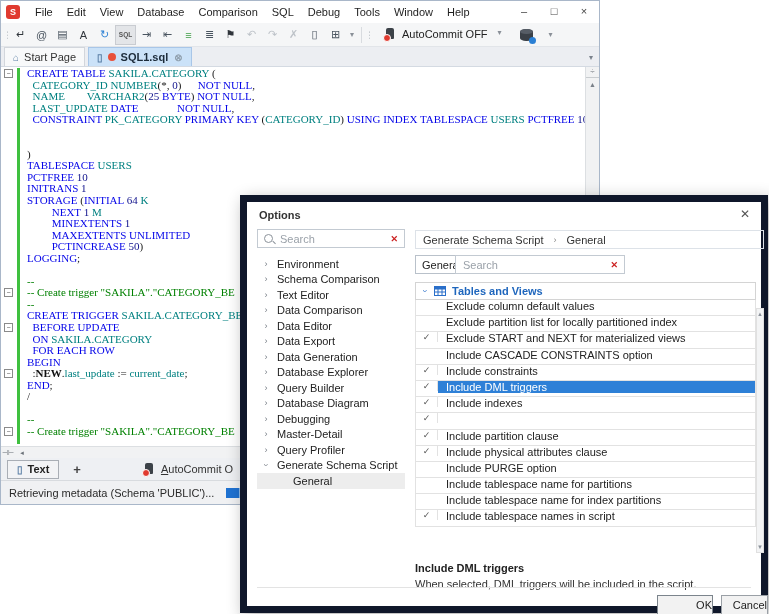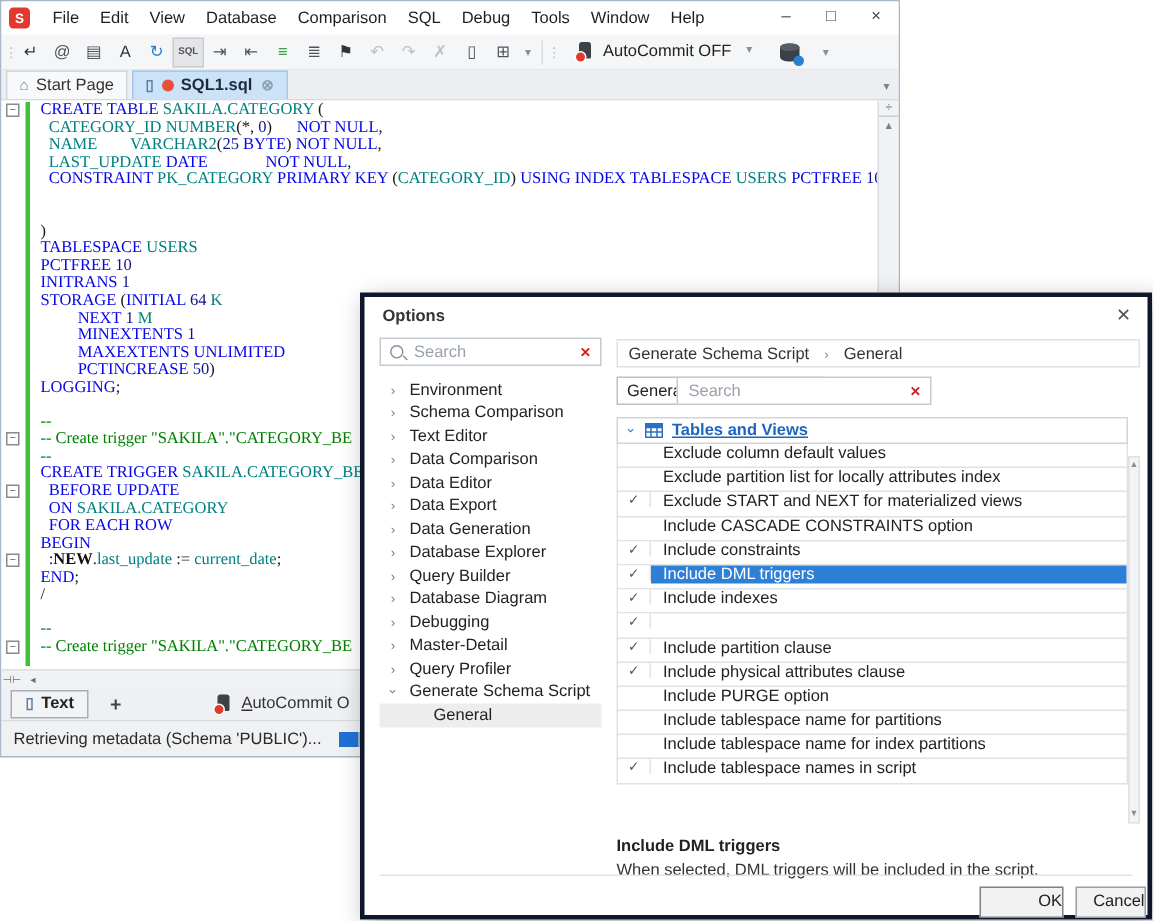--- a/index.html
+++ b/index.html
@@ -70,21 +70,21 @@
   .bottom-ac{display:flex;align-items:center;margin-left:62px;color:#333;}
   .bottom-ac u{text-decoration:underline;}
   
   .statusbar{position:absolute;left:0;top:480px;width:598px;height:23px;background:#f0f1f3;display:flex;align-items:center;}
   .status-msg{margin-left:8px;color:#2a2a2a;}
   .progress{margin-left:12px;display:flex;height:10px;}
   .progress .p1{width:13px;background:#1f72d2;}
   .progress .p2{width:3px;background:#8fbceb;}
   
   .dialog{position:absolute;left:240px;top:195px;width:528px;height:418px;background:#fff;
-          border:3px solid #0f172a;box-shadow:4px 5px 16px rgba(0,0,0,0.32);}
+          border:7px solid #0f172a;box-shadow:4px 5px 16px rgba(0,0,0,0.32);}
   .dlg-title{position:absolute;left:12px;top:7px;font-weight:bold;color:#333;}
   .dlg-close{position:absolute;right:11px;top:5px;color:#555;font-size:12px;}
   .searchbox{position:absolute;display:flex;align-items:center;border:1px solid #c3cad2;background:#fff;height:19px;}
   .sb-ico{width:9px;height:9px;border:1.4px solid #8b929a;border-radius:50%;margin:0 5px 0 6px;position:relative;flex:none;}
   .sb-ico:after{content:"";position:absolute;left:7px;top:7px;width:4px;height:1.4px;background:#8b929a;transform:rotate(45deg);}
   .searchbox input{border:none;outline:none;flex:1;font-family:"Liberation Sans",sans-serif;font-size:11px;color:#333;min-width:0;background:transparent;}
   .searchbox input::placeholder{color:#9aa1a9;}
   .sb-x{color:#cc2222;font-size:9px;margin-right:6px;font-weight:bold;}
   .tree{position:absolute;left:10px;top:54px;width:148px;}
   .tree-item{height:15.5px;display:flex;align-items:center;color:#222;}
@@ -96,21 +96,21 @@
   .crumb-sep{margin:0 10px;color:#888;font-size:9px;}
   .ctrl-row{display:flex;margin-top:6px;height:19px;}
   .combo{display:flex;align-items:center;width:139px;border:1px solid #b9c1ca;}
   .combo-label{flex:1;padding-left:6px;color:#222;}
   .combo-arrow{width:15px;text-align:center;color:#666;font-size:8px;}
   .rsearch{margin-left:40px;width:170px;}
   .optlist{margin-top:8px;width:341px;border-top:1px solid #d4d4d4;}
   .sec-header{display:flex;align-items:center;height:17px;border:1px solid #d4d4d4;border-top:none;}
   .sec-chev{width:18px;text-align:center;color:#2a6fc9;font-size:9px;transform:rotate(90deg);}
   .sec-ico{width:12px;height:10px;margin-right:6px;flex:none;}
-  .sec-label{color:#1e66bd;font-weight:bold;text-decoration:underline;}
+  .sec-label{color:#1e66bd;font-weight:bold;}
   .opt-row{display:flex;height:16.2px;border:1px solid #e2e2e2;border-top:none;align-items:flex-start;}
   .opt-check{width:22px;border-right:1px solid #e2e2e2;display:flex;align-items:center;justify-content:center;
              color:#555;font-size:9px;background:#fff;flex:none;}
   .opt-label{flex:1;display:flex;align-items:center;padding-left:8px;color:#222;}
   .opt-row.selected .opt-label{background:#2e80d7;color:#fff;}
   .list-scroll{position:absolute;left:341px;top:78px;width:8px;height:245px;background:#f3f4f5;border:1px solid #e0e0e0;
                display:flex;flex-direction:column;justify-content:space-between;align-items:center;color:#8a9098;font-size:5px;}
   .desc{position:absolute;left:0;top:332px;width:341px;}
   .desc-title{font-weight:bold;color:#222;}
   .desc-text{margin-top:4px;color:#333;}
@@ -382,21 +382,21 @@
           </svg>
           <span class="sec-label">Tables and Views</span>
         </div>
         <div id="optrows">
             <div class="opt-row">
               <span class="opt-check"></span>
               <span class="opt-label">Exclude column default values</span>
             </div>
             <div class="opt-row">
               <span class="opt-check"></span>
-              <span class="opt-label">Exclude partition list for locally attributes index</span>
+              <span class="opt-label">Exclude partition list for locally partitioned index</span>
             </div>
             <div class="opt-row">
               <span class="opt-check">✓</span>
               <span class="opt-label">Exclude START and NEXT for materialized views</span>
             </div>
             <div class="opt-row">
               <span class="opt-check"></span>
               <span class="opt-label">Include CASCADE CONSTRAINTS option</span>
             </div>
             <div class="opt-row">

